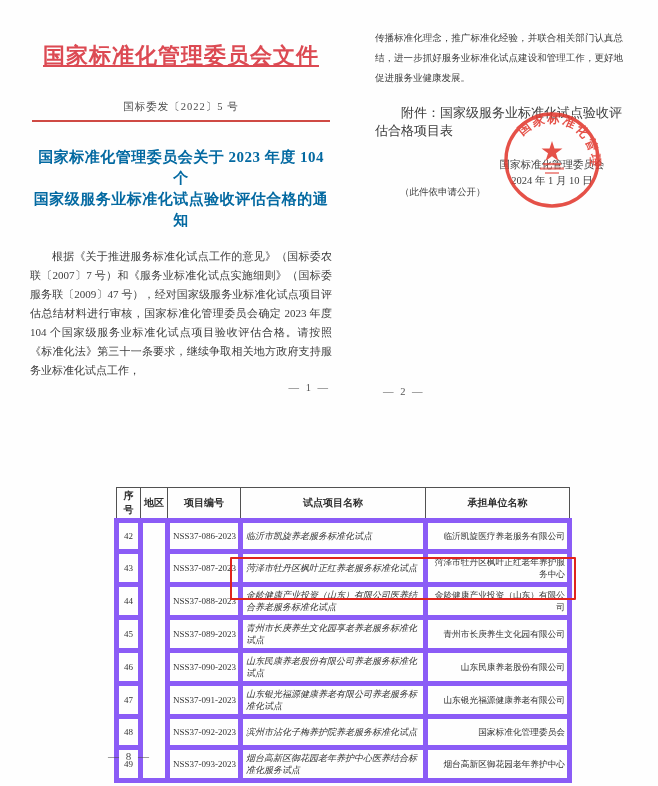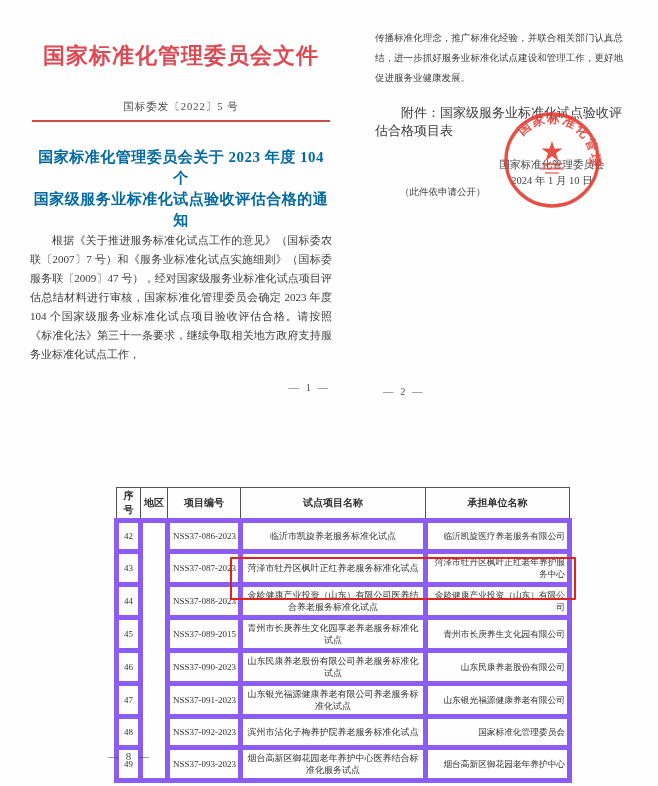--- a/index.html
+++ b/index.html
@@ -6,30 +6,30 @@
   .canvas {
     position:relative; width:658px; height:786px; background:#fefefe;
     font-family:"Liberation Serif","DejaVu Serif",serif; color:#3a3a3a;
     overflow:hidden;
   }
 
   
   .page1 { position:absolute; left:30px; top:30px; width:302px; }
   .p1-header {
     margin:14px 0 0 0; text-align:center; font-size:22px; font-weight:bold;
-    color:#dc4a53; letter-spacing:1px; line-height:24px;
+    color:#dc4a53; letter-spacing:1px; line-height:24px;text-decoration:underline;
   }
   .p1-docnum { margin-top:32px; text-align:center; font-size:10.5px; color:#4a4a4a; letter-spacing:1px; }
   .red-rule { margin:6px 2px 0 2px; border:none; border-top:2px solid #cf4a44; height:0; }
   .p1-title {
     margin:25px 0 0 0; text-align:center; font-size:15px; font-weight:bold;
     color:#0369a1; line-height:21px; letter-spacing:0.5px;
   }
   .p1-body { margin:15px 0 0 0; font-size:11px; line-height:19px; text-align:justify; color:#3c3c3c; }
-  .p1-body.indent { text-indent:2em; margin-top:0; }
+  .p1-body.indent { text-indent:2em; margin-top:16px; }
   .p1-pagenum { position:absolute; top:352px; right:2px; font-size:10.5px; color:#555; letter-spacing:2px; }
 
   
   .page2 { position:absolute; left:375px; top:24px; width:248px; height:380px; }
   .p2-body { margin:4px 0 0 0; font-size:9.5px; line-height:20px; text-align:justify; color:#3c3c3c; }
   .p2-attachment { margin:16px 0 0 0; font-size:13px; text-indent:2em; color:#3c3c3c; }
   .p2-issuer { position:absolute; top:134px; left:77px; width:200px; text-align:center; font-size:10.5px; color:#3f3f3f; z-index:1; }
   .p2-date   { position:absolute; top:150px; left:77px; width:200px; text-align:center; font-size:10.5px; color:#3f3f3f; z-index:1; }
   .p2-disclosure { position:absolute; top:162px; left:25px; font-size:9.5px; color:#3c3c3c; }
   .p2-pagenum { position:absolute; top:362px; left:8px; font-size:10.5px; color:#555; letter-spacing:2px; }
@@ -46,21 +46,21 @@
   .approval-table col.c4 { width:185px; }
   .approval-table col.c5 { width:144px; }
   .approval-table th {
     border:1px solid #525252; font-size:10px; font-weight:bold; height:23px;
     padding:1px 2px; text-align:center; color:#2f2f2f;
   }
   .approval-table td { border:5px solid #8b5cf6; padding:2px 3px; line-height:12px; height:22px; vertical-align:middle; }
   .approval-table td.c-no { text-align:center; }
   .approval-table td.c-region { text-align:center; }
   .approval-table td.c-code { text-align:center; letter-spacing:0; white-space:nowrap; }
-  .approval-table td.c-project { text-align:center; }
+  .approval-table td.c-project { text-align:left;font-style:italic; }
   .approval-table td.c-org { text-align:right; padding:2px 2px; font-size:8.7px; }
 
   .highlight-box {
     position:absolute; left:230px; top:557px; width:342px; height:39px;
     border:2px solid #e0241d; border-radius:1px; z-index:3; pointer-events:none;
   }
   .p8-pagenum { position:absolute; left:108px; top:750px; font-size:11px; color:#4a4a4a; letter-spacing:2px; }
 </style>
 </head>
 <body>
@@ -137,21 +137,21 @@
         <tr>
     <td class="c-no">44</td>
 
     <td class="c-code">NSS37-088-2023</td>
     <td class="c-project">金龄健康产业投资（山东）有限公司医养结合养老服务标准化试点</td>
     <td class="c-org">金龄健康产业投资（山东）有限公司</td>
   </tr>
         <tr>
     <td class="c-no">45</td>
 
-    <td class="c-code">NSS37-089-2015</td>
+    <td class="c-code">NSS37-089-2023</td>
     <td class="c-project">青州市长庚养生文化园享老养老服务标准化试点</td>
     <td class="c-org">青州市长庚养生文化园有限公司</td>
   </tr>
         <tr>
     <td class="c-no">46</td>
 
     <td class="c-code">NSS37-090-2023</td>
     <td class="c-project">山东民康养老股份有限公司养老服务标准化试点</td>
     <td class="c-org">山东民康养老股份有限公司</td>
   </tr>

